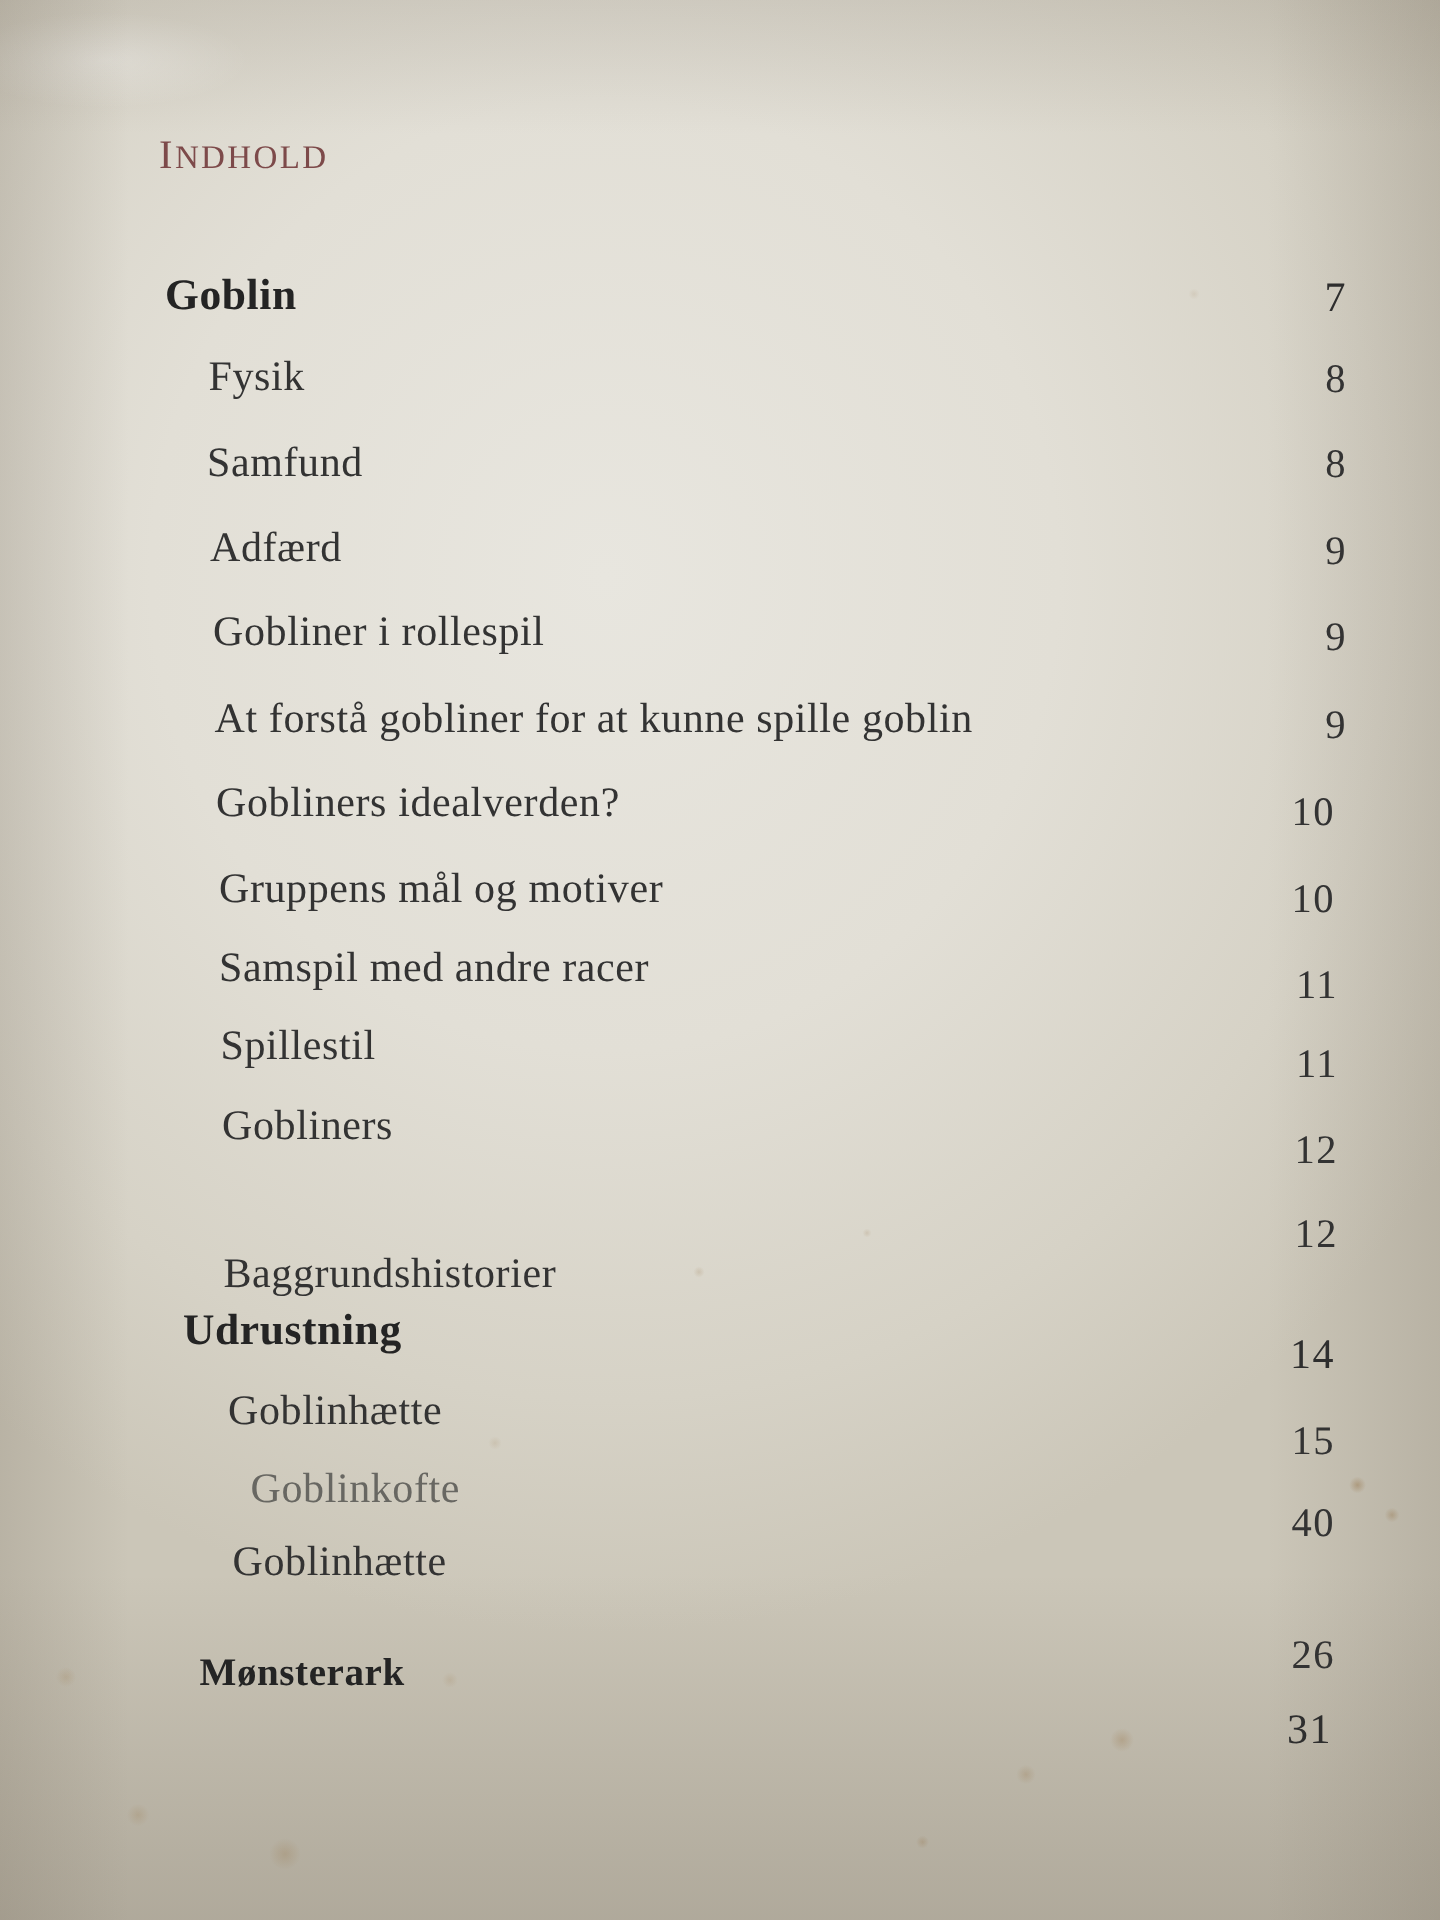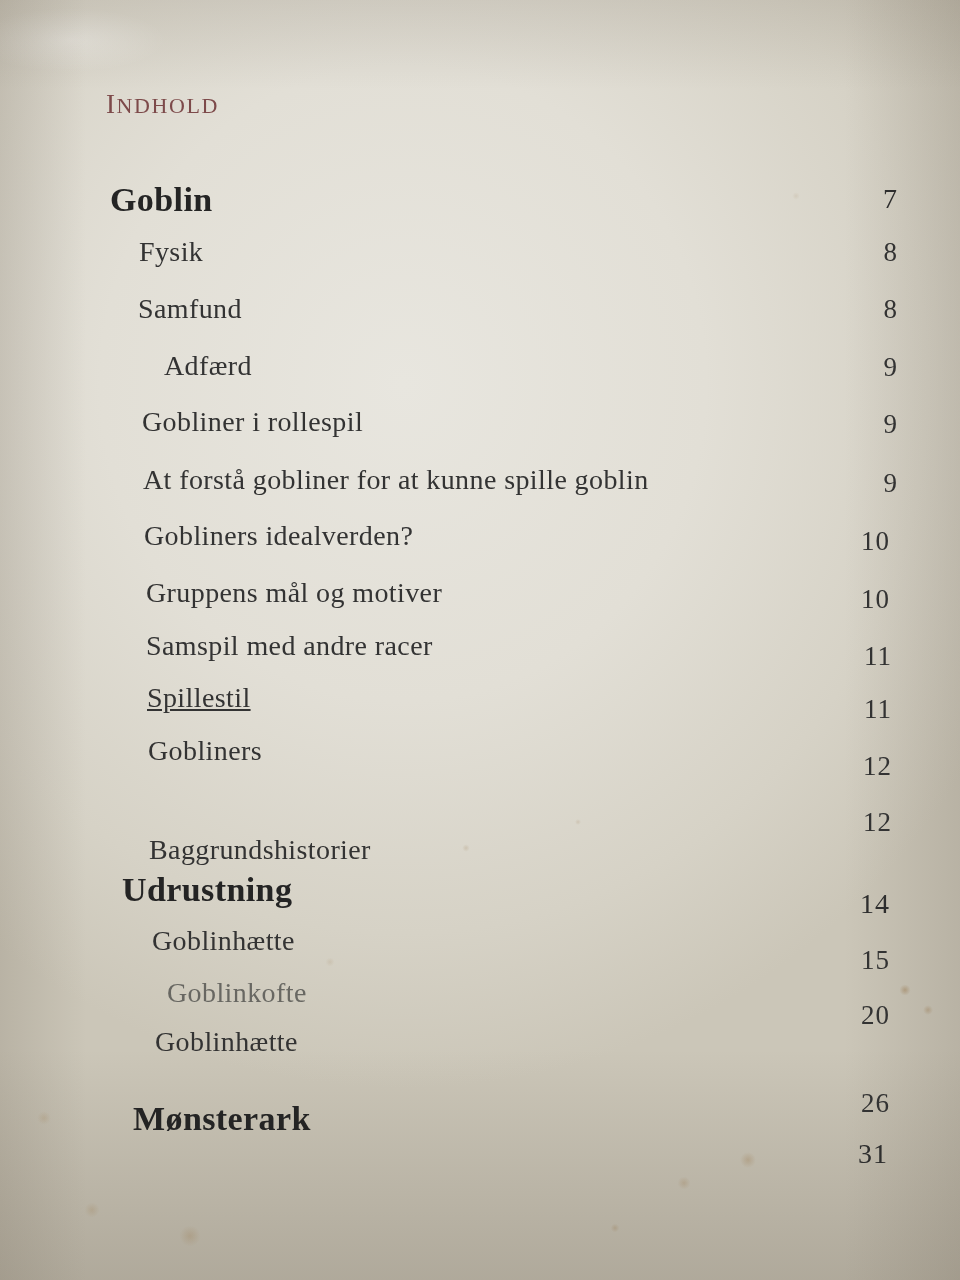--- a/index.html
+++ b/index.html
@@ -94,21 +94,21 @@
     letter-spacing: 0.4px;
   }
   .row-page {
     position: absolute;
     text-align: right;
     letter-spacing: 1px;
   }
 
   .lvl-head .row-label {
     font-weight: 700;
-    font-size: 34px;
+    font-size: 29px;
     color: #242424;
   }
   .lvl-head .row-page {
     font-size: 28px;
     color: #2e2e2e;
   }
   .lvl-sub .row-label {
     font-weight: 400;
     font-size: 28px;
     color: #333333;
@@ -139,21 +139,21 @@
         <span class="row-label" style="left:139px;top:0;">Fysik</span>
         <span class="row-page" style="left:806px;top:1px;width:92px;">8</span>
       </div>
 
       <div class="toc-row lvl-sub" style="left:0;top:293px;">
         <span class="row-label" style="left:138px;top:0;">Samfund</span>
         <span class="row-page" style="left:806px;top:1px;width:92px;">8</span>
       </div>
 
       <div class="toc-row lvl-sub" style="left:0;top:350px;">
-        <span class="row-label" style="left:140px;top:0;margin-left:24px;">Adfærd</span>
+        <span class="row-label" style="left:140px;top:0;">Adfærd</span>
         <span class="row-page" style="left:806px;top:2px;width:92px;">9</span>
       </div>
 
       <div class="toc-row lvl-sub" style="left:0;top:406px;">
         <span class="row-label" style="left:142px;top:0;">Gobliner i rollespil</span>
         <span class="row-page" style="left:806px;top:3px;width:92px;">9</span>
       </div>
 
       <div class="toc-row lvl-sub" style="left:0;top:464px;">
         <span class="row-label" style="left:143px;top:0;">At forstå gobliner for at kunne spille goblin</span>
@@ -169,21 +169,21 @@
         <span class="row-label" style="left:146px;top:0;">Gruppens mål og motiver</span>
         <span class="row-page" style="left:798px;top:7px;width:92px;">10</span>
       </div>
 
       <div class="toc-row lvl-sub" style="left:0;top:630px;">
         <span class="row-label" style="left:146px;top:0;font-family:Liberation Serif, serif;">Samspil med andre racer</span>
         <span class="row-page" style="left:800px;top:11px;width:92px;">11</span>
       </div>
 
       <div class="toc-row lvl-sub" style="left:0;top:682px;">
-        <span class="row-label" style="left:147px;top:0;text-decoration:underline;">Spillestil</span>
+        <span class="row-label" style="left:147px;top:0;">Spillestil</span>
         <span class="row-page" style="left:800px;top:12px;width:92px;">11</span>
       </div>
 
       <div class="toc-row lvl-sub" style="left:0;top:735px;">
         <span class="row-label" style="left:148px;top:0;">Gobliners</span>
         <span class="row-page" style="left:800px;top:16px;width:92px;">12</span>
       </div>
 
       <div class="toc-row lvl-sub" style="left:0;top:789px;">
         <span class="row-label" style="left:149px;top:0;margin-top:45px;">Baggrundshistorier</span>
@@ -195,28 +195,28 @@
         <span class="row-page" style="left:798px;top:17px;width:92px;">14</span>
       </div>
 
       <div class="toc-row lvl-sub" style="left:0;top:925px;">
         <span class="row-label" style="left:152px;top:0;">Goblinhætte</span>
         <span class="row-page" style="left:798px;top:20px;width:92px;">15</span>
       </div>
 
       <div class="toc-row lvl-sub" style="left:0;top:977px;">
         <span class="row-label faded" style="left:167px;top:0;text-align:center;">Goblinkofte</span>
-        <span class="row-page" style="left:798px;top:23px;width:92px;">20</span>
+        <span class="row-page" style="left:798px;top:23px;width:92px;">40</span>
       </div>
 
       <div class="toc-row lvl-sub" style="left:0;top:1026px;">
         <span class="row-label" style="left:155px;top:0;">Goblinhætte</span>
         <span class="row-page" style="left:798px;top:26px;width:92px;margin-top:36px;">26</span>
       </div>
 
       <div class="toc-row lvl-head" style="left:0;top:1100px;">
-        <span class="row-label" style="left:133px;top:0;font-size:34px;text-align:right;">Mønsterark</span>
+        <span class="row-label" style="left:133px;top:0;font-size:26px;text-align:right;">Mønsterark</span>
         <span class="row-page" style="left:796px;top:38px;width:92px;">31</span>
       </div>
 
     </div>
   </div>
 </div>
 
 </body></html>

